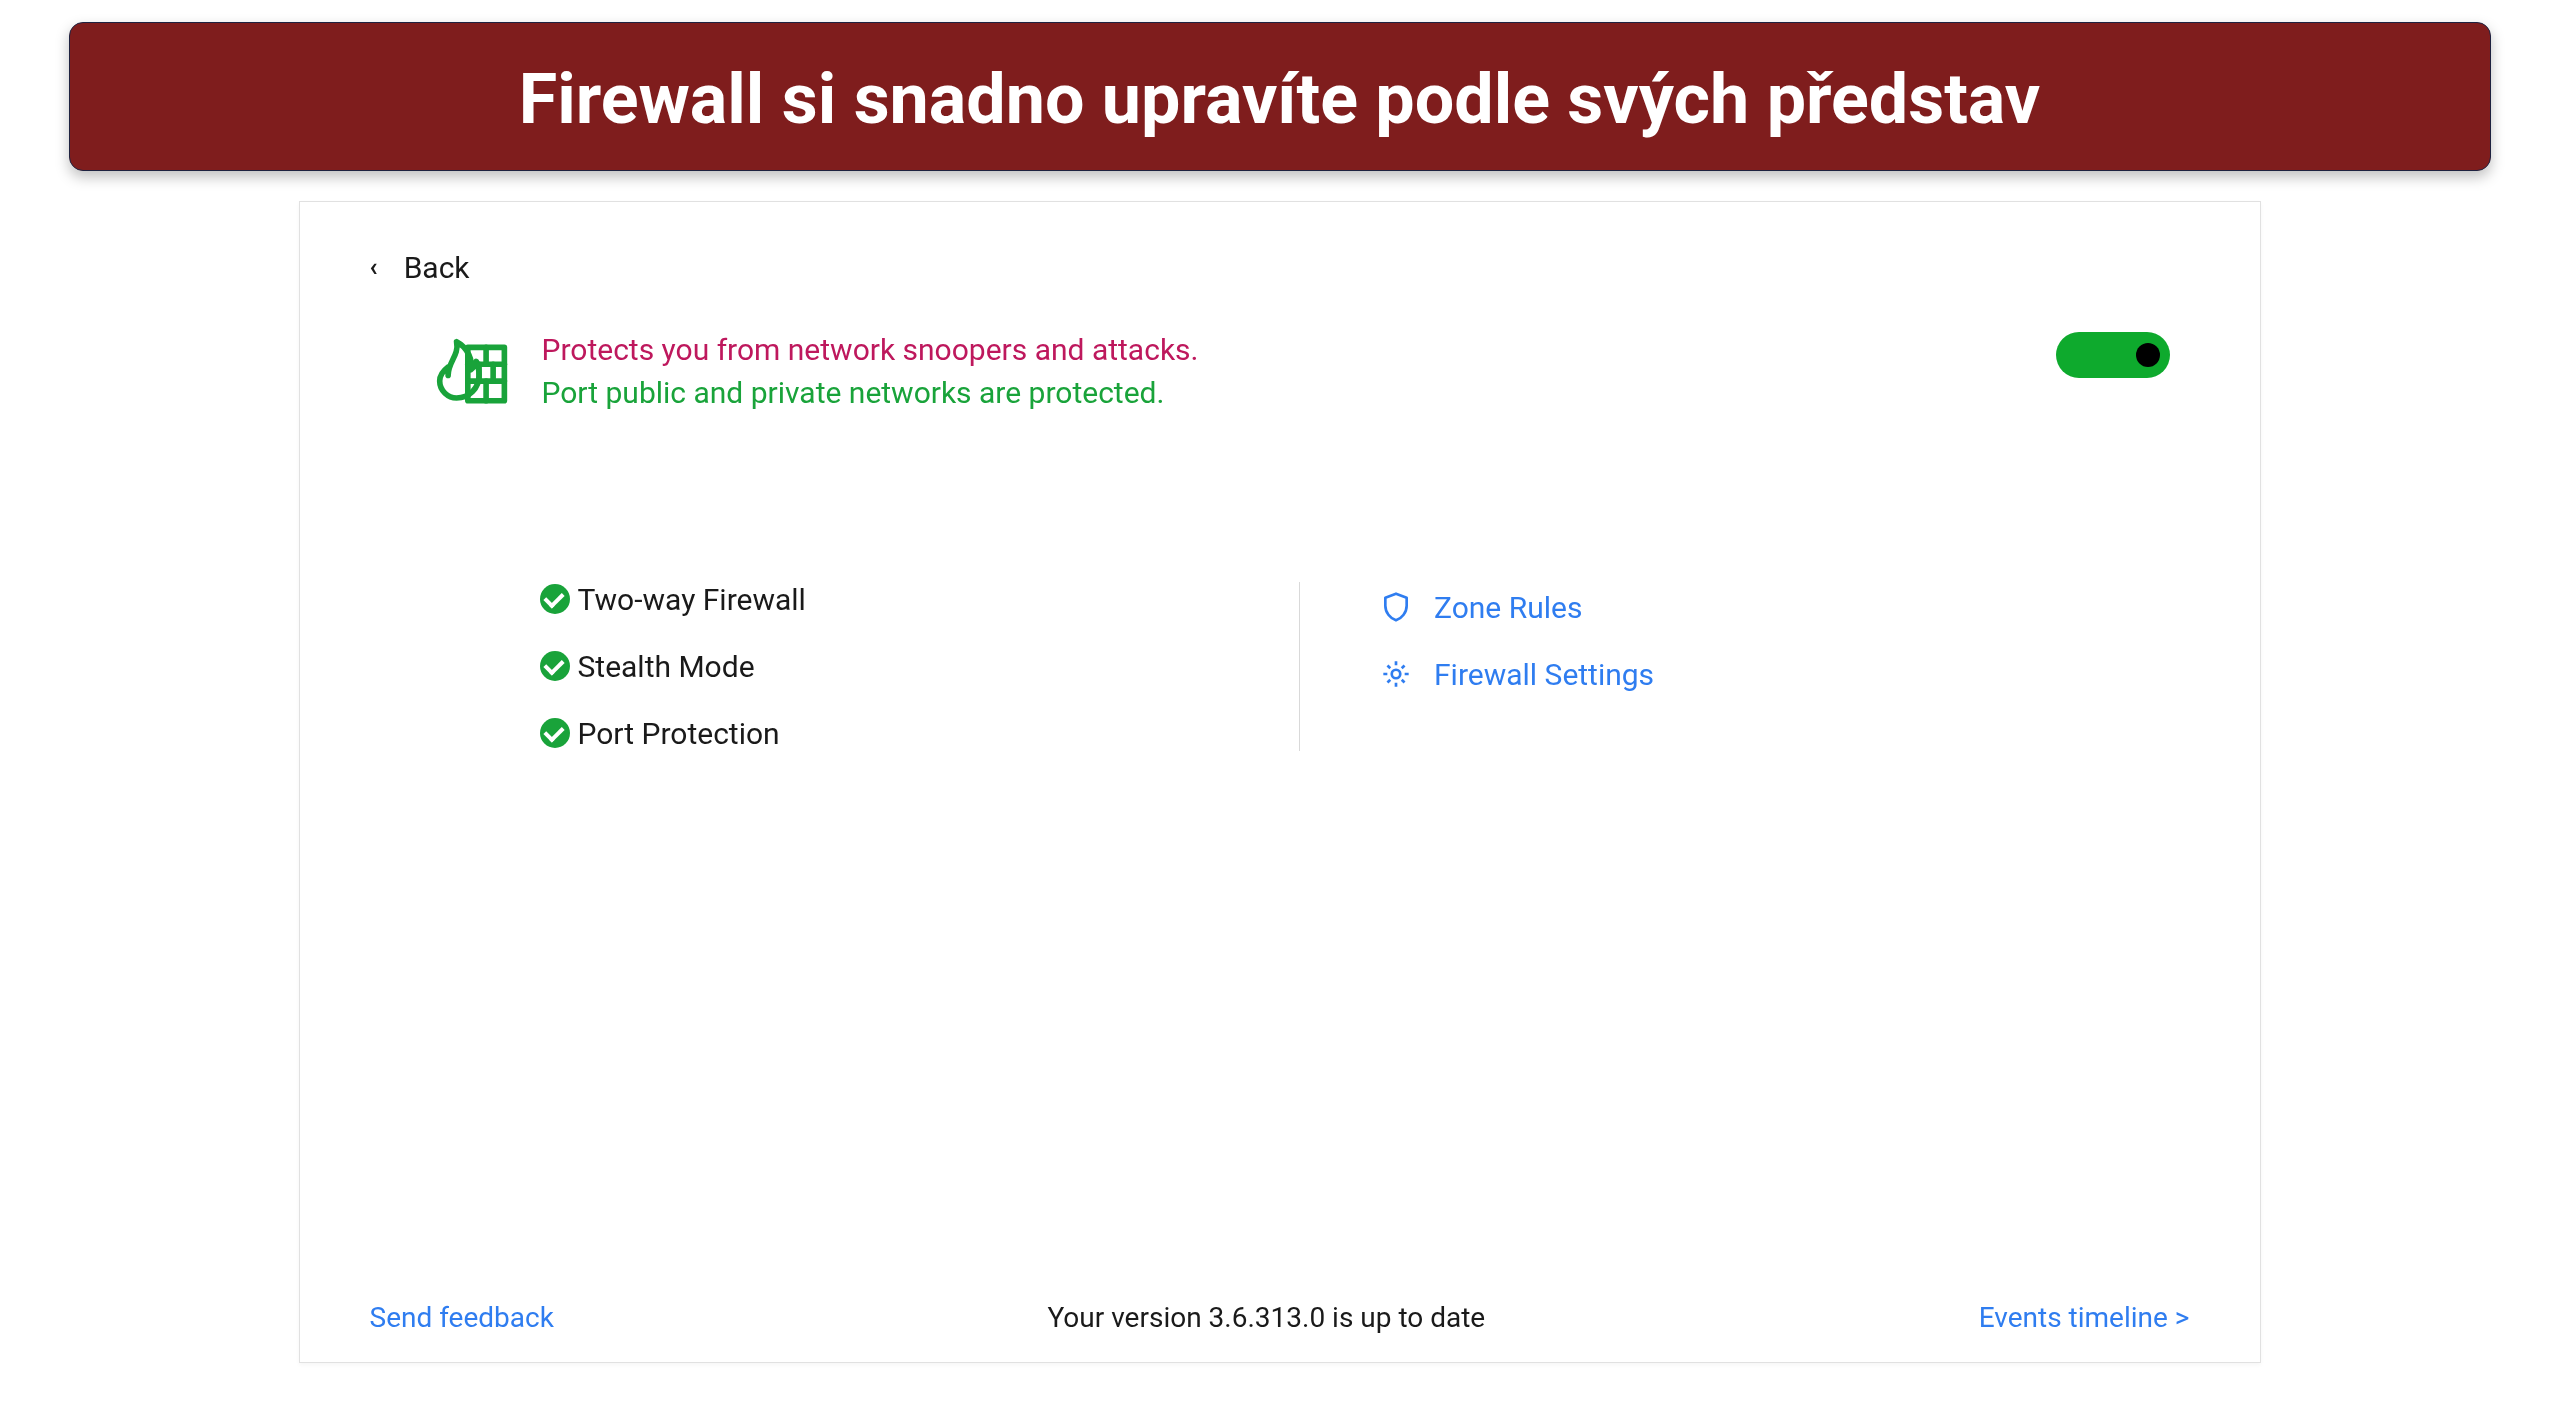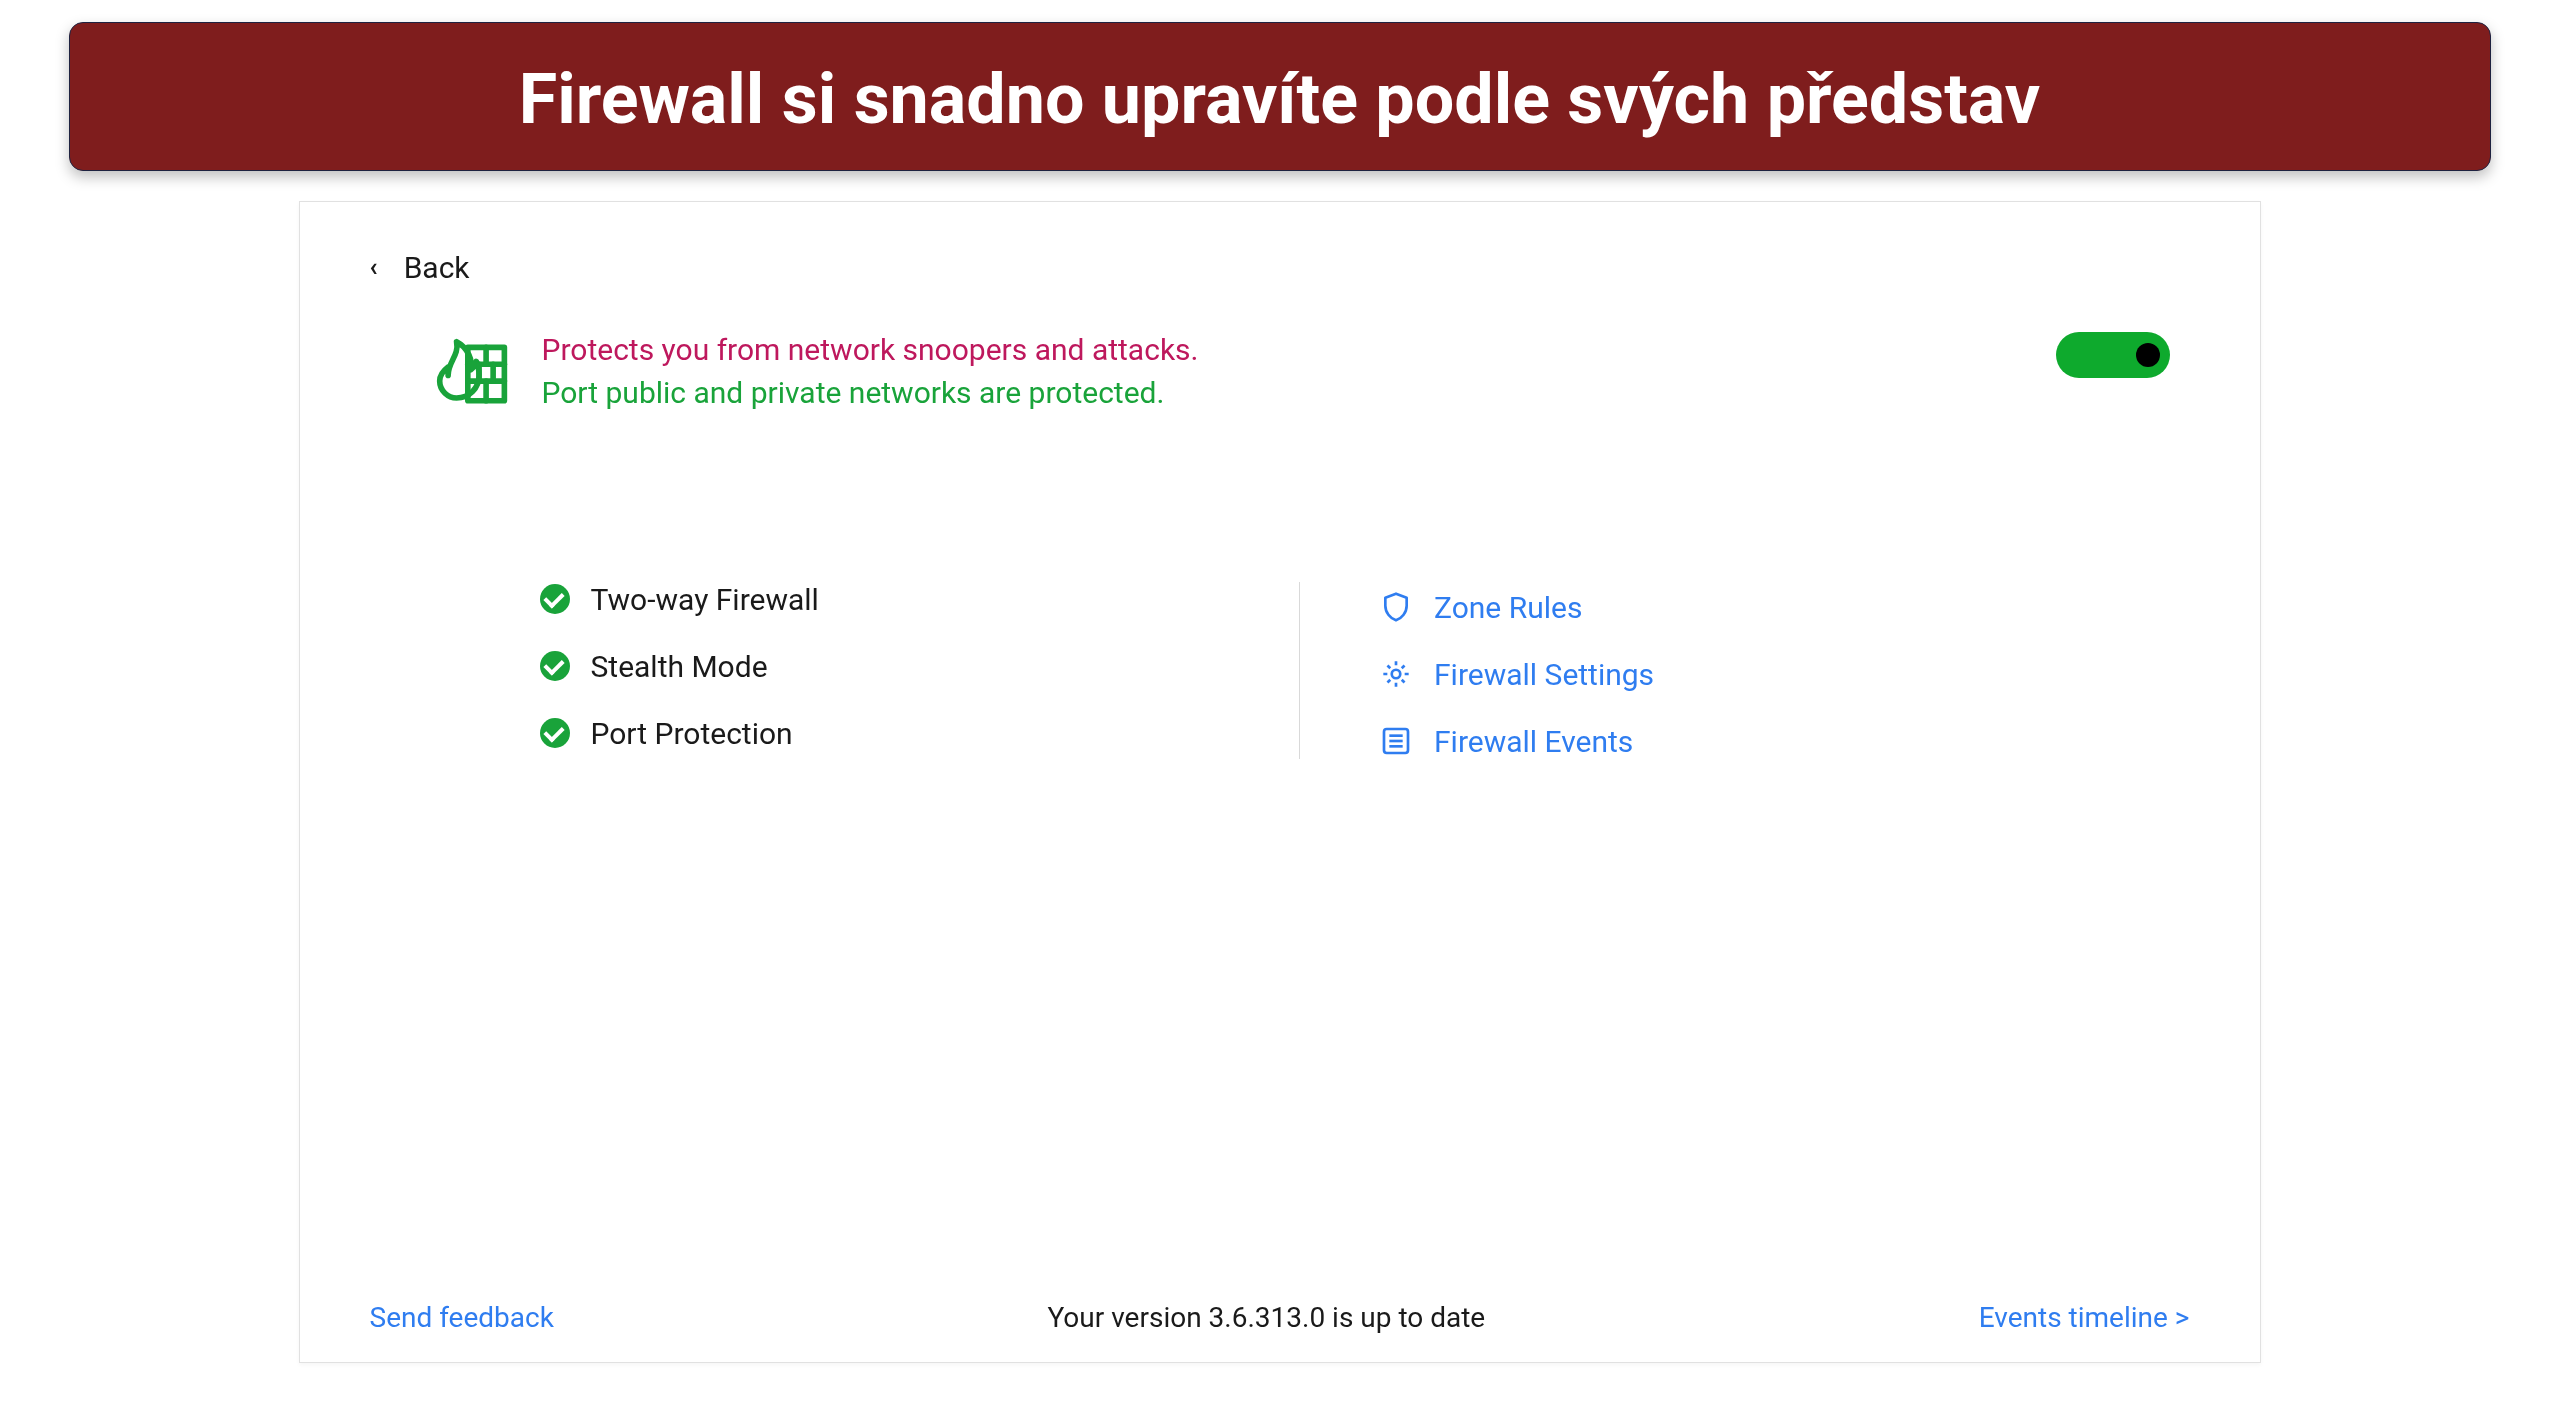--- a/index.html
+++ b/index.html
@@ -127,21 +127,21 @@
     padding-right: 80px;
     border-right: 1px solid #d9d9d9;
   }
   .col-right {
     padding-left: 80px;
     margin-top: 8px;
   }
   .feat {
     display: flex;
     align-items: center;
-    gap: 21px;
+    gap: 8px;
     font-size: 30px;
     color: #1a1a1a;
   }
   .linkrow {
     display: flex;
     align-items: center;
     gap: 22px;
     font-size: 30px;
     color: #2f7df0;
     cursor: pointer;
@@ -239,29 +239,20 @@
           </svg>
           <span>Zone Rules</span>
         </div>
         <div class="linkrow">
           <svg class="ic" viewBox="0 0 24 24" fill="none" stroke="#2f7df0" stroke-width="2" stroke-linejoin="round">
             <circle cx="12" cy="12" r="3.2"></circle>
             <path d="M12 2.5v3M12 18.5v3M21.5 12h-3M5.5 12h-3M18.4 5.6l-2.1 2.1M7.7 16.3l-2.1 2.1M18.4 18.4l-2.1-2.1M7.7 7.7L5.6 5.6"></path>
           </svg>
           <span>Firewall Settings</span>
         </div>
-        <div class="linkrow">
-          <svg class="ic" viewBox="0 0 24 24" fill="none" stroke="#2f7df0" stroke-width="2" stroke-linejoin="round">
-            <rect x="3" y="3" width="18" height="18" rx="2"></rect>
-            <line x1="7" y1="8" x2="17" y2="8"></line>
-            <line x1="7" y1="12" x2="17" y2="12"></line>
-            <line x1="7" y1="16" x2="17" y2="16"></line>
-          </svg>
-          <span>Firewall Events</span>
-        </div>
       </div>
     </div>
 
     <div class="footer">
       <span class="feedback">Send feedback</span>
       <span class="version">Your version 3.6.313.0 is up to date</span>
       <span class="events">Events timeline &gt;</span>
     </div>
 
   </div>

